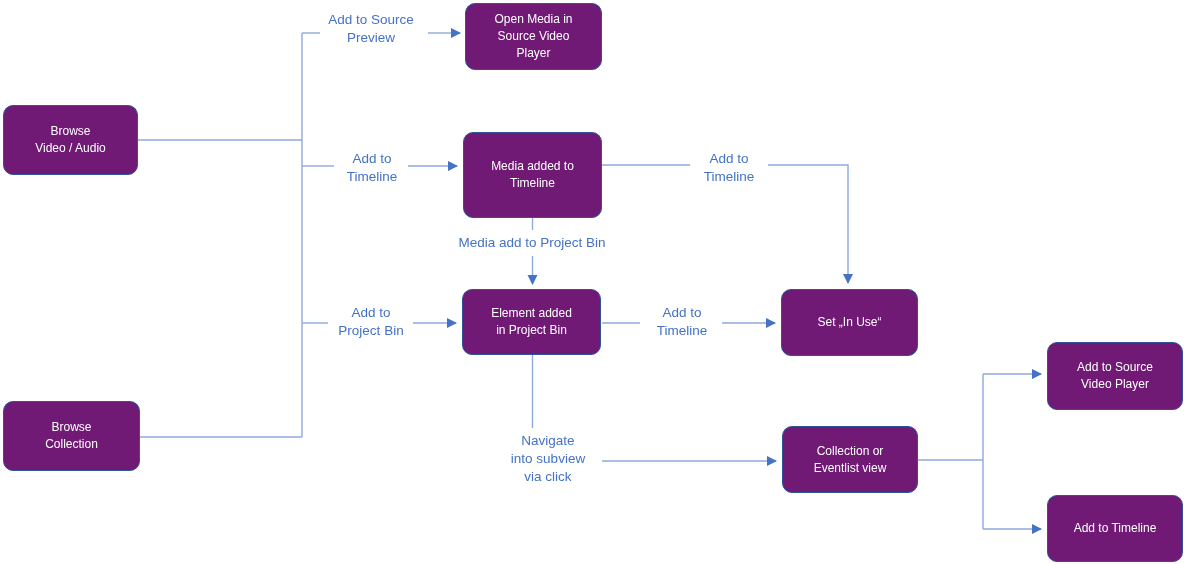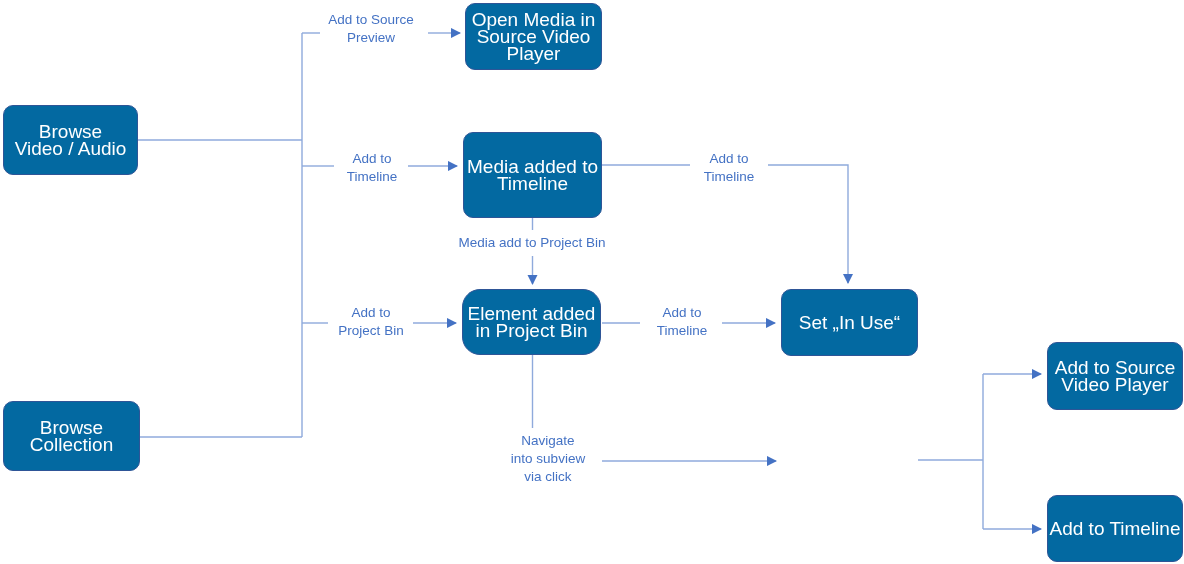--- a/index.html
+++ b/index.html
@@ -3,22 +3,22 @@
 <meta charset="utf-8">
 <style>
   html,body{margin:0;padding:0;background:#ffffff;}
   .canvas{
     position:relative;width:1184px;height:564px;background:#ffffff;
     font-family:"Liberation Sans",sans-serif;overflow:hidden;
   }
   .connectors{position:absolute;left:0;top:0;width:1184px;height:564px;}
   .node{
     position:absolute;display:flex;align-items:center;justify-content:center;
-    background:#0369a1;border:1.5px solid #2E5597;border-radius:10px;
-    color:#ffffff;font-size:19px;line-height:17px;text-align:center;
+    background:#701a75;border:1.5px solid #2E5597;border-radius:10px;
+    color:#ffffff;font-size:12px;line-height:17px;text-align:center;
     white-space:pre-line;box-sizing:border-box;
   }
   .edge-label{
     position:absolute;color:#4472C4;font-size:13.5px;line-height:18px;
     text-align:center;white-space:pre-line;
   }
 </style>
 </head>
 <body>
 
@@ -70,28 +70,30 @@
   <div class="node" style="left:3px;top:105px;width:135px;height:70px;">Browse
 Video / Audio</div>
 
   <div class="node" style="left:465px;top:3px;width:137px;height:67px;">Open Media in
 Source Video
 Player</div>
 
   <div class="node" style="left:463px;top:132px;width:139px;height:86px;">Media added to
 Timeline</div>
 
-  <div class="node" style="left:462px;top:289px;width:139px;height:66px;border-radius:18px;">Element added
+  <div class="node" style="left:462px;top:289px;width:139px;height:66px;">Element added
 in Project Bin</div>
 
   <div class="node" style="left:781px;top:289px;width:137px;height:67px;">Set „In Use“</div>
 
   <div class="node" style="left:3px;top:401px;width:137px;height:70px;">Browse
 Collection</div>
 
+  <div class="node" style="left:782px;top:426px;width:136px;height:67px;">Collection or
+Eventlist view</div>
 
   <div class="node" style="left:1047px;top:342px;width:136px;height:68px;">Add to Source
 Video Player</div>
 
   <div class="node" style="left:1047px;top:495px;width:136px;height:67px;">Add to Timeline</div>
 
   <div class="edge-label" style="left:311px;top:11px;width:120px;">Add to Source
 Preview</div>
 
   <div class="edge-label" style="left:327px;top:150px;width:90px;">Add to

